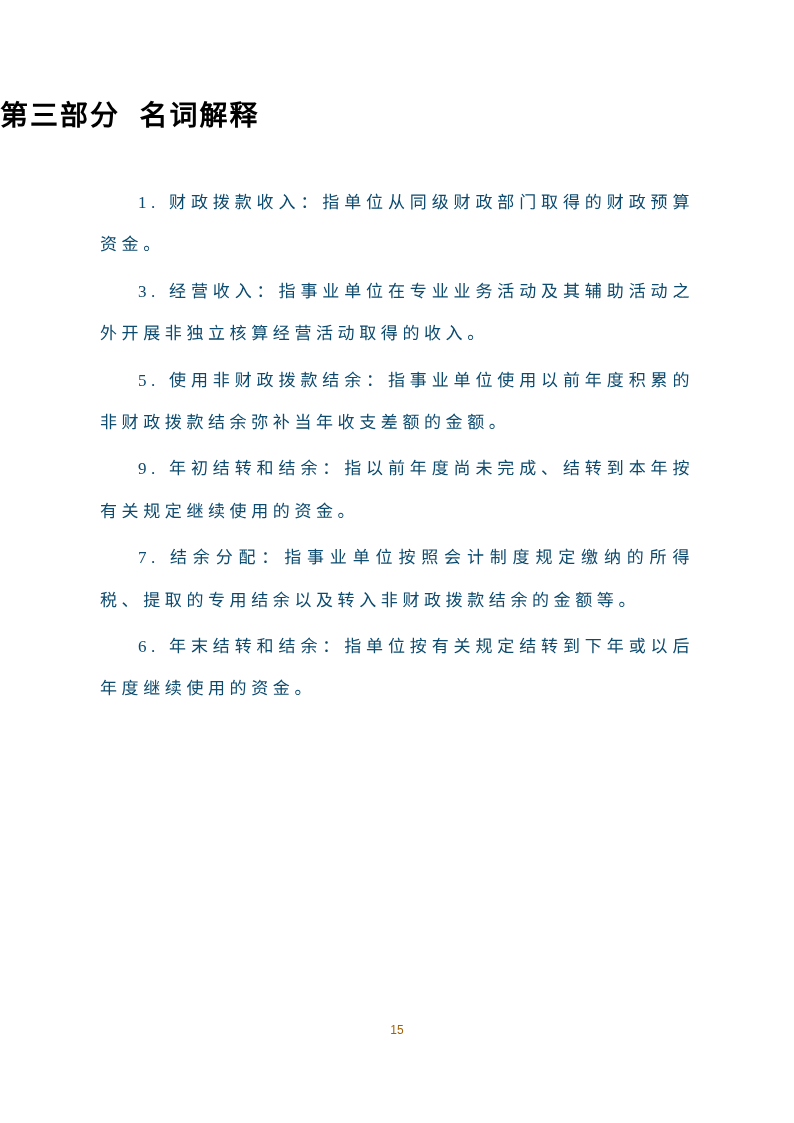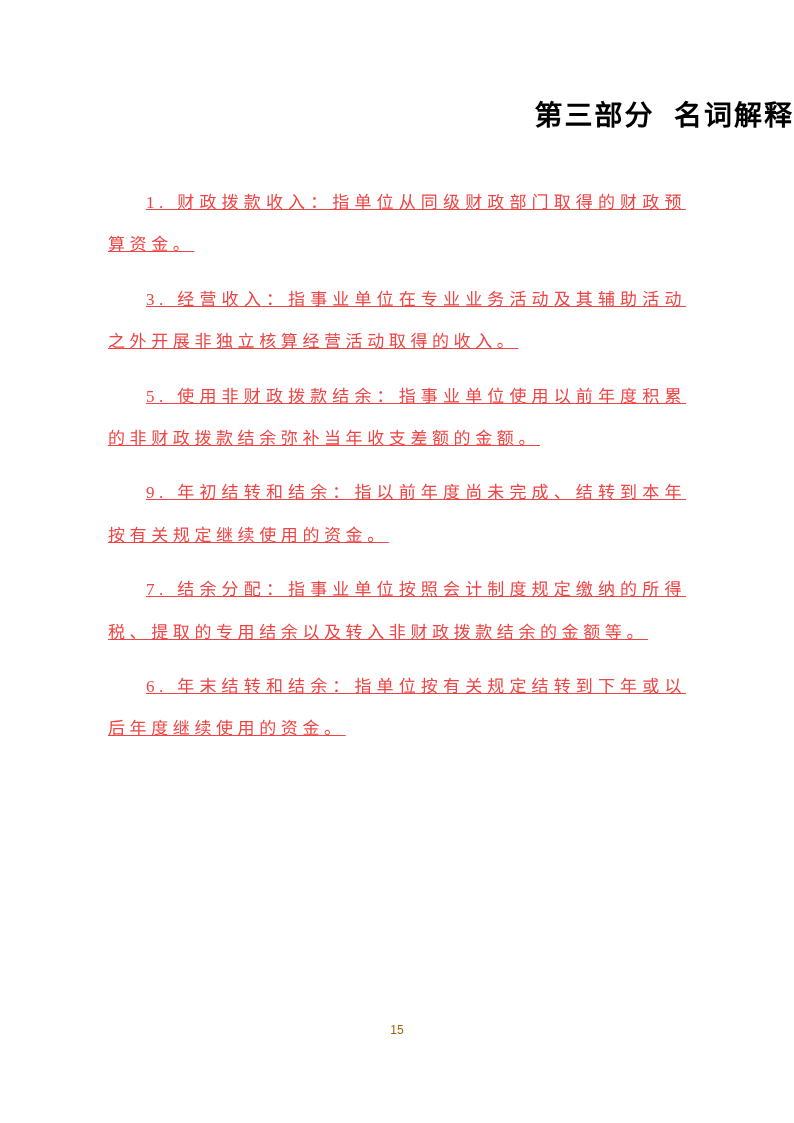--- a/index.html
+++ b/index.html
@@ -11,44 +11,43 @@
     position: relative;
     width: 794px;
     height: 1123px;
     background: #ffffff;
     overflow: hidden;
     color: #111111;
   }
   .doc-title {
     margin: 0;
     padding-top: 96px;
-    text-align: right;
+    text-align: left;
     font-family: "Liberation Sans", sans-serif;
     font-weight: bold;
     font-size: 28px;
     line-height: 40px;
     letter-spacing: 2px;
     color: #000000;
     white-space: pre;
   }
   .content {
     margin: 46px 96px 0 96px;
     width: 602px;
   }
   .def {
-    margin: 12px;
+    margin: 4px;
     font-family: "Liberation Serif", serif;
     font-size: 17px;
     line-height: 42.4px;
     letter-spacing: 4.6px;
-    color: #ef4444;
+    color: #0c4a6e;
     text-align: justify;
     text-justify: inter-character;
     text-indent: 38px;
-    text-decoration: underline;
   }
   .page-number {
     position: absolute;
     top: 1023px;
     left: 0;
     right: 0;
     text-align: center;
     font-family: "Liberation Sans", sans-serif;
     font-size: 12px;
     color: #a16207;

